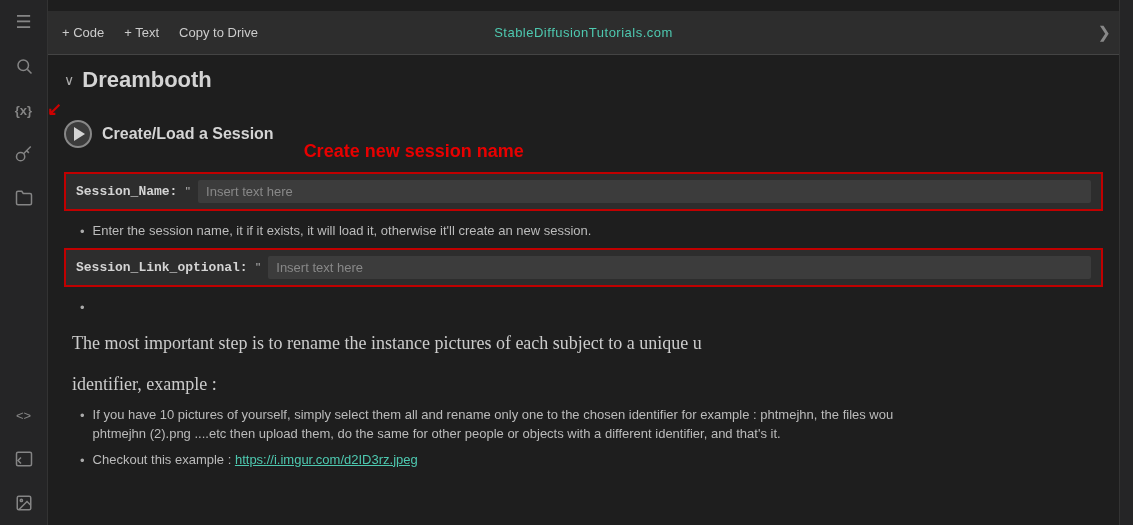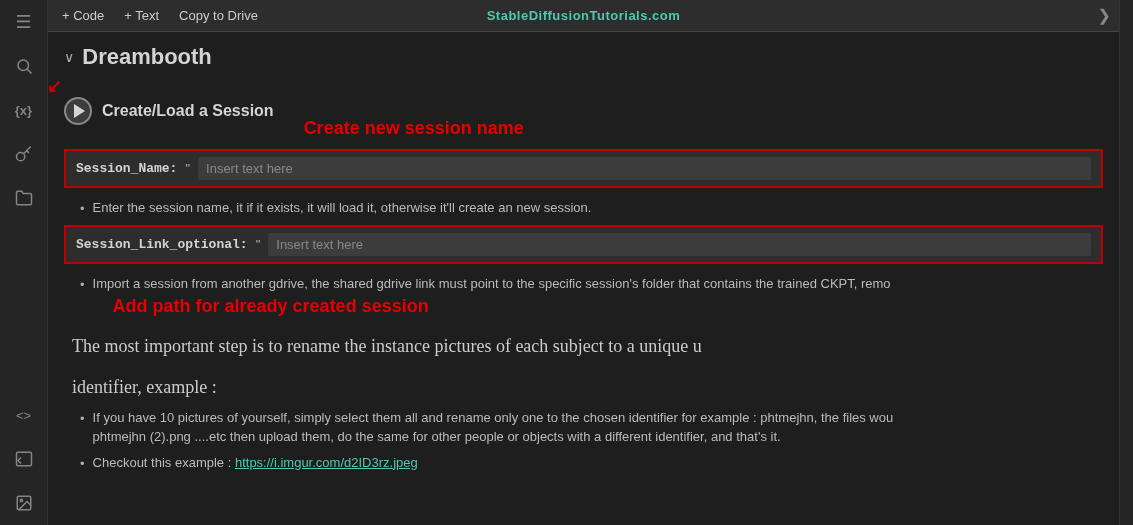--- a/index.html
+++ b/index.html
@@ -53,42 +53,43 @@
     }
 
     
     .toolbar {
       background: #2d2d2d;
       border-bottom: 1px solid #444;
       display: flex;
       align-items: center;
       padding: 4px 8px;
       gap: 8px;
-      height: 32px;
+      height: 44px;
       flex-shrink: 0;
       position: relative;
+      margin-top: 11px;
     }
     .toolbar-btn {
       background: none;
       border: none;
       color: #ccc;
       cursor: pointer;
       font-size: 13px;
       padding: 2px 6px;
       display: flex;
       align-items: center;
       gap: 4px;
     }
     .toolbar-center {
       position: absolute;
       left: 50%;
       transform: translateX(-50%);
       color: #4ec9b0;
       font-size: 13px;
-      font-weight: bold;
+      font-weight: normal;
       letter-spacing: 0.5px;
     }
     .toolbar-right {
       margin-left: auto;
     }
 
     
     .content {
       flex: 1;
       overflow-y: auto;
@@ -316,25 +317,20 @@
       </div>
 
       <div class="form-field-box">
         <span class="field-label">Session_Link_optional:</span>
         <span class="field-quote">"</span>
         <input class="field-input" type="text" placeholder="Insert text here" style="">
       </div>
 
       <div class="bullet-item">
         <span class="bullet-dot">•</span>
-        <div>
-          <span>Import a session from another gdrive, the shared gdrive link must point to the specific session's folder that contains the trained CKPT, remo</span>
-          <br>
-          <span class="annotation-below">Add path for already created session</span>
-        </div>
       </div>
 
       <div class="para-text">The most important step is to rename the instance pictures of each subject to a unique u</div>
       <div class="para-text">identifier, example :</div>
 
       <div class="bullet-item">
         <span class="bullet-dot">•</span>
         <div>
           <span>If you have 10 pictures of yourself, simply select them all and rename only one to the chosen identifier for example : phtmejhn, the files wou</span>
           <br>

